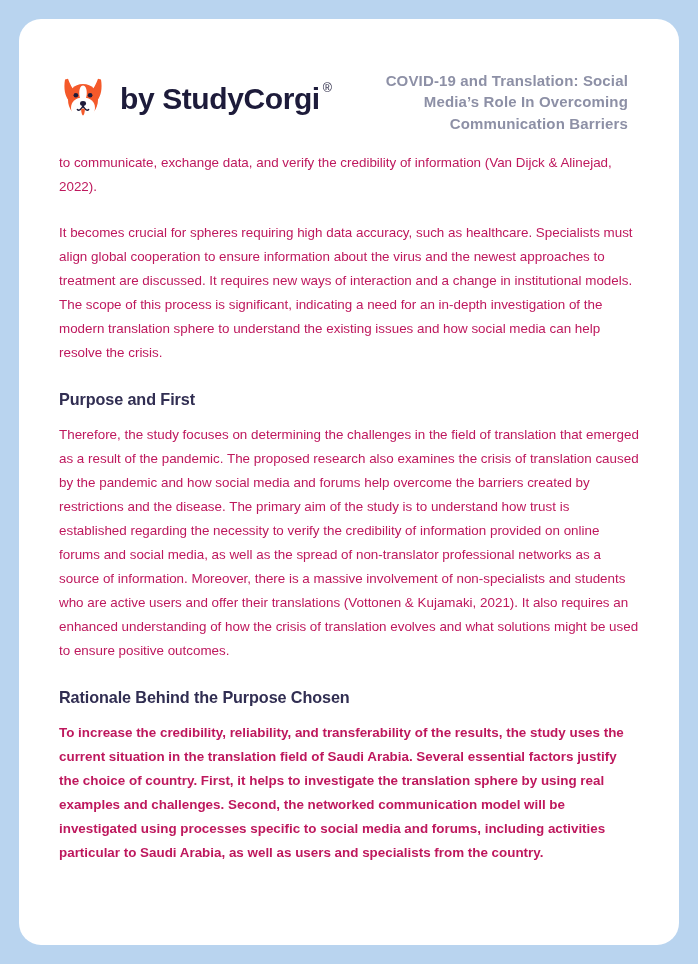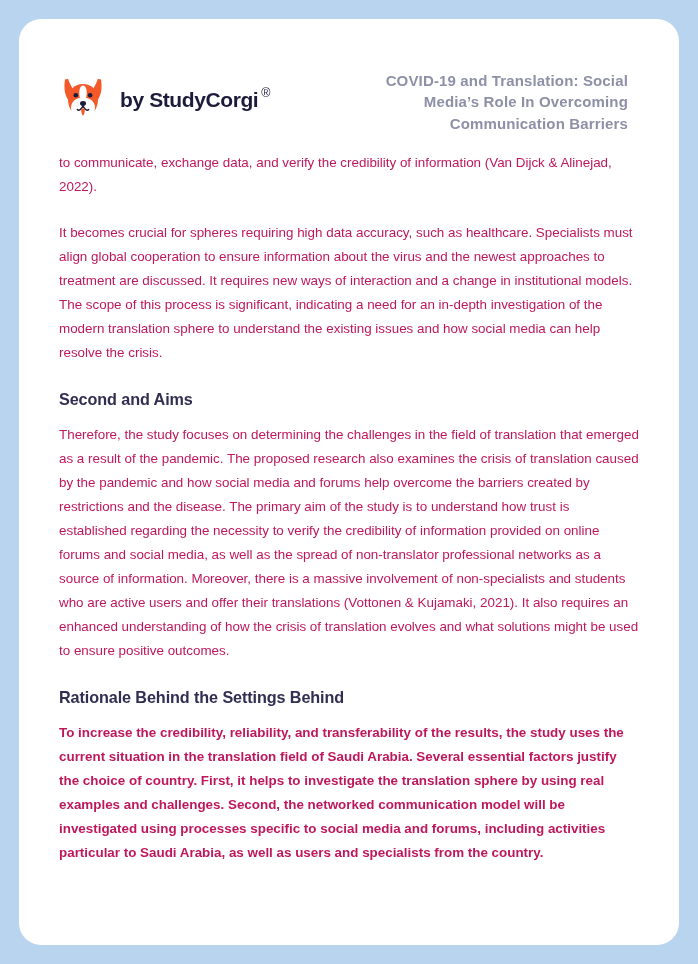--- a/index.html
+++ b/index.html
@@ -59,21 +59,21 @@
     display: block;
   }
 
   .brand-text {
     display: flex;
     align-items: flex-start;
     gap: 3px;
   }
 
   .brand-name {
-    font-size: 21px;
+    font-size: 30px;
     font-weight: bold;
     color: #1d1b3a;
     letter-spacing: -0.4px;
     line-height: 1;
     white-space: nowrap;
   }
 
   .brand-reg {
     font-size: 12.5px;
     color: #1d1b3a;
@@ -185,24 +185,24 @@
       </div>
 
     </div>
 
     <div class="doc-body">
 
       <p class="tight">to communicate, exchange data, and verify the credibility of information (Van Dijck &amp; Alinejad, 2022).</p>
 
       <p>It becomes crucial for spheres requiring high data accuracy, such as healthcare. Specialists must align global cooperation to ensure information about the virus and the newest approaches to treatment are discussed. It requires new ways of interaction and a change in institutional models. The scope of this process is significant, indicating a need for an in-depth investigation of the modern translation sphere to understand the existing issues and how social media can help resolve the crisis.</p>
 
-      <h2 class="first-heading">Second and Aims</h2>
+      <h2 class="first-heading">Purpose and First</h2>
 
       <p>Therefore, the study focuses on determining the challenges in the field of translation that emerged as a result of the pandemic. The proposed research also examines the crisis of translation caused by the pandemic and how social media and forums help overcome the barriers created by restrictions and the disease. The primary aim of the study is to understand how trust is established regarding the necessity to verify the credibility of information provided on online forums and social media, as well as the spread of non-translator professional networks as a source of information. Moreover, there is a massive involvement of non-specialists and students who are active users and offer their translations (Vottonen &amp; Kujamaki, 2021). It also requires an enhanced understanding of how the crisis of translation evolves and what solutions might be used to ensure positive outcomes.</p>
 
-      <h2>Rationale Behind the Settings Behind</h2>
+      <h2>Rationale Behind the Purpose Chosen</h2>
 
       <p class="last-para">To increase the credibility, reliability, and transferability of the results, the study uses the current situation in the translation field of Saudi Arabia. Several essential factors justify the choice of country. First, it helps to investigate the translation sphere by using real examples and challenges. Second, the networked communication model will be investigated using processes specific to social media and forums, including activities particular to Saudi Arabia, as well as users and specialists from the country.</p>
 
     </div>
 
   </div>
 </div>
 
 </body></html>

